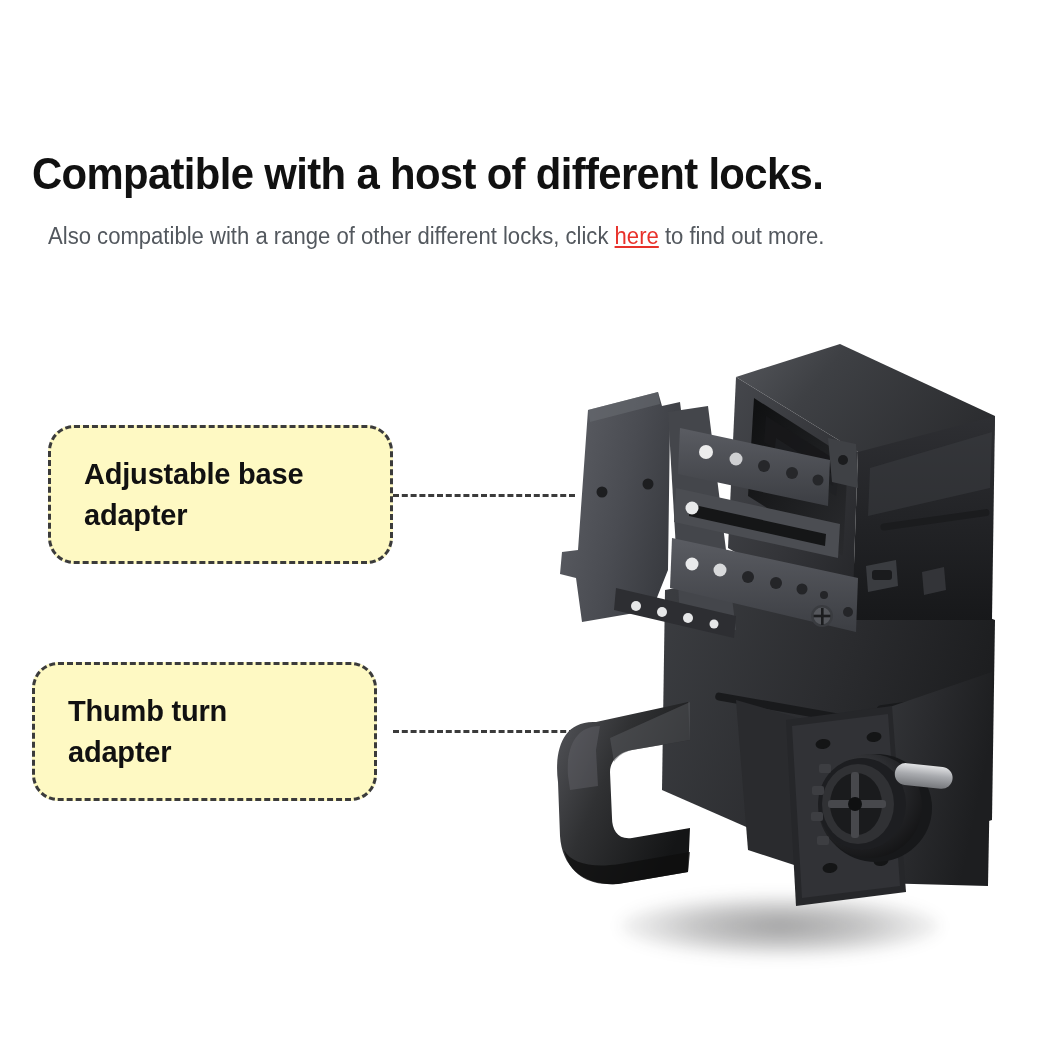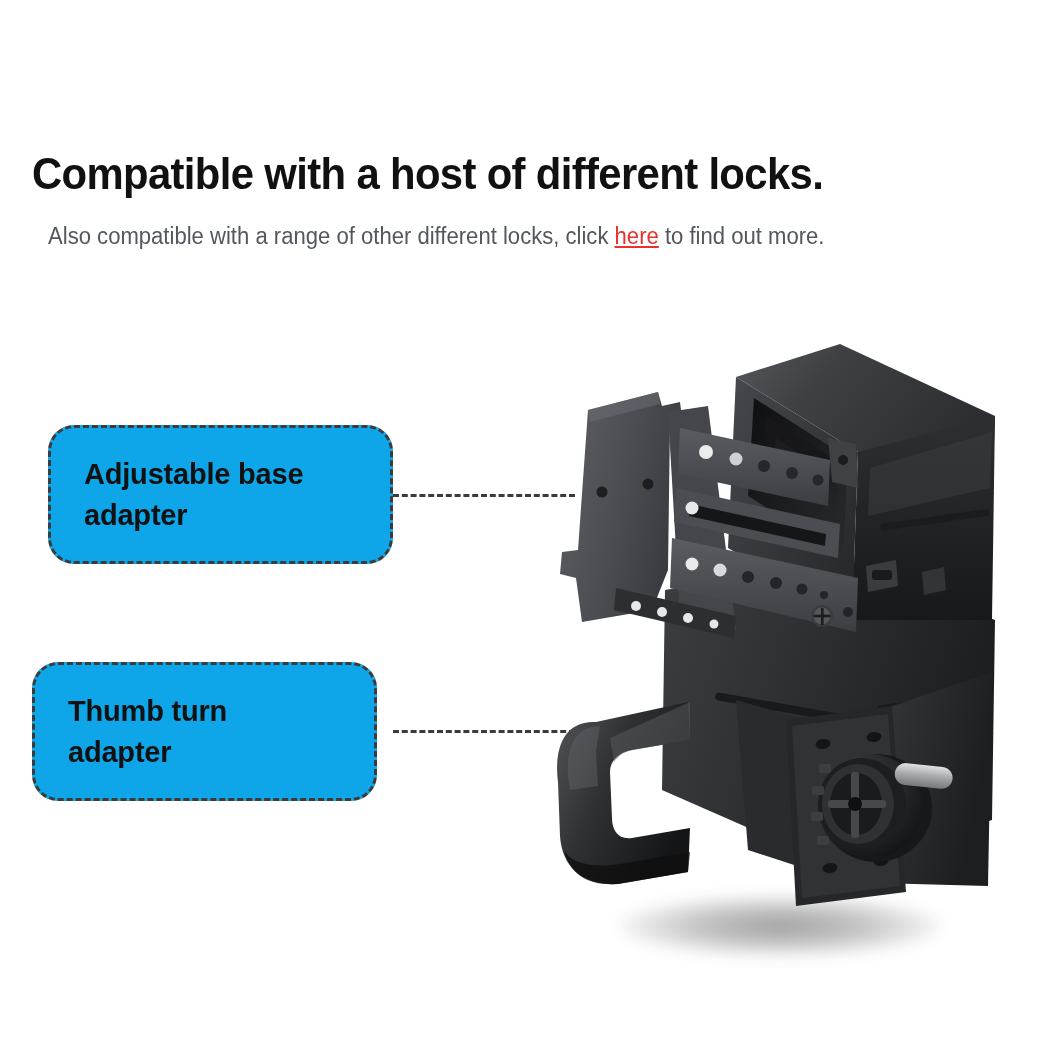--- a/index.html
+++ b/index.html
@@ -22,21 +22,21 @@
     position: absolute; left: 48px; top: 223px;
     font-size: 23px; font-weight: 400; color: #53585e;
     white-space: nowrap;
     transform: scaleX(0.96); transform-origin: left center;
   }
   .subline .lnk { color: #e8312a; }
 
   
   .callout {
     position: absolute;
-    background: #0ea5e9;
+    background: #fef9c3;
     border: 3px dashed #3b3b3b;
     border-radius: 26px;
     display: flex; align-items: center;
   }
   .callout .ctext {
     padding-left: 33px;
     font-size: 29px; font-weight: 700; line-height: 41px;
     color: #111111; letter-spacing: -0.2px;
     white-space: pre-line;
   }

